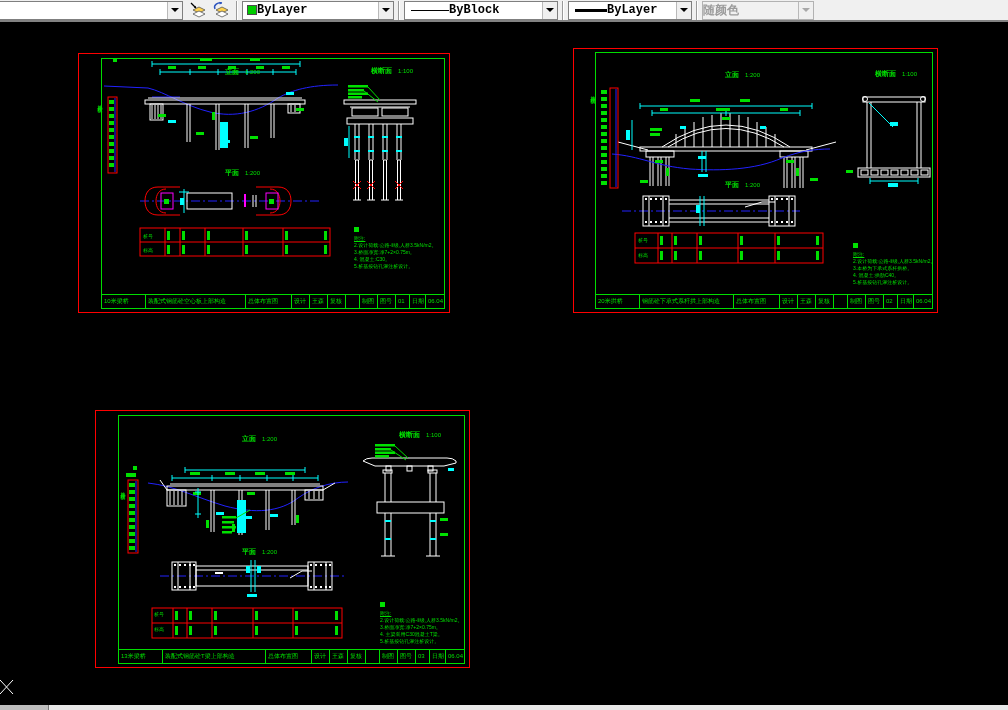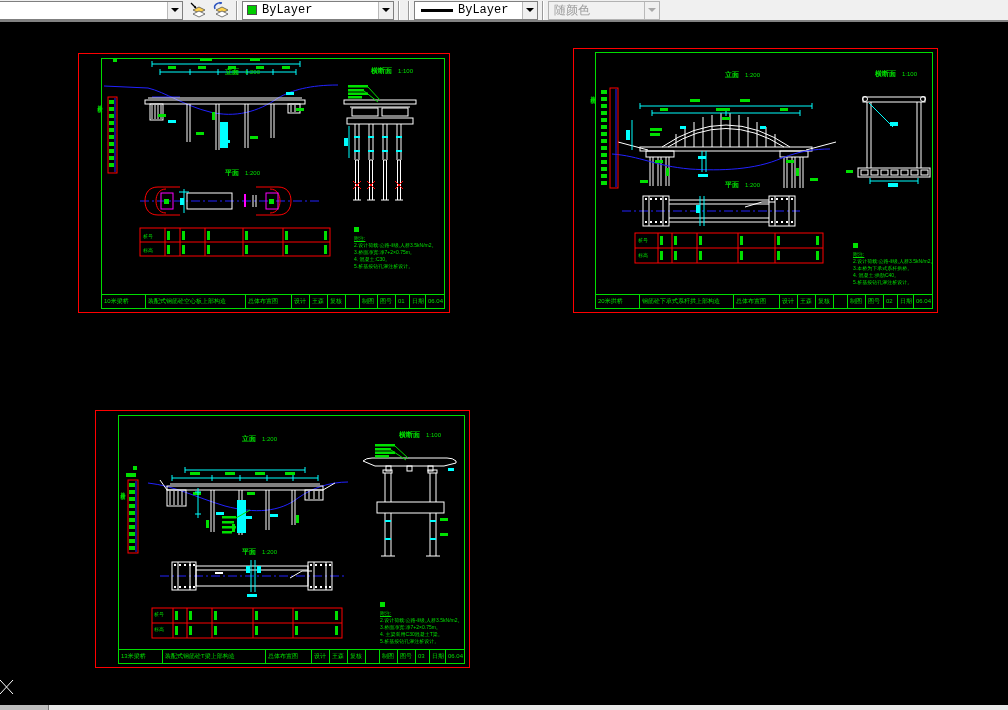--- a/index.html
+++ b/index.html
@@ -4,21 +4,21 @@
 <style>
   * { margin:0; padding:0; box-sizing:border-box; }
   html,body { width:1008px; height:710px; overflow:hidden; background:#000; }
   #app { position:relative; width:1008px; height:710px; font-family:"Liberation Sans", sans-serif; }
 
   
   .toolbar { position:absolute; left:0; top:0; width:1008px; height:22px;
              background:#f0f0f0; border-bottom:2px solid #828282; display:flex; align-items:center; z-index:30; }
   .combo { height:19px; background:#fff; border:1px solid #7f7f7f; display:flex; align-items:center;
            font-family:"Liberation Mono", monospace; font-size:12px; color:#000; position:relative; }
-  .combo .val { flex:1; padding-left:5px; white-space:nowrap; overflow:hidden; }
+  .combo .val { flex:1; white-space:nowrap; overflow:hidden;font-weight:bold; }
   .combo .arr { width:15px; height:100%; display:flex; align-items:center; justify-content:center;
                 border-left:1px solid #b9b9b9; background:#f0f0f0; }
   .tri { width:0; height:0; border-left:4px solid transparent; border-right:4px solid transparent; border-top:4px solid #000; }
   .combo.disabled { background:#f1f1f1; border-color:#b2b2b2; color:#9c9c9c; }
   .combo.disabled .tri { border-top-color:#a8a8a8; }
   .tbtn { width:21px; height:20px; background:#f0f0f0; border:1px solid #f0f0f0; margin:0 1px; padding:0; }
   .sep { width:2px; height:19px; border-left:1px solid #9a9a9a; border-right:1px solid #fff; margin:0 4px; }
   .swatch { width:10px; height:10px; background:#00CC00; border:1px solid #4d4d4d; margin-left:4px; }
   .ltline { display:inline-block; width:38px; height:1px; background:#000; margin-left:6px; }
   .lwline { display:inline-block; width:32px; height:3px; background:#000; margin-left:6px; }
@@ -87,20 +87,27 @@
     </button>
     <div class="sep"></div>
     <div class="combo" style="width:152px;">
       <span class="swatch"></span>
       <div class="val">ByLayer</div>
       <div class="arr">
           <span class="tri"></span>
         </div>
     </div>
     <div class="sep"></div>
+    <div class="combo" style="width:154px;">
+      <span class="ltline"></span>
+      <div class="val">ByBlock</div>
+      <div class="arr">
+          <span class="tri"></span>
+        </div>
+    </div>
     <div class="sep"></div>
     <div class="combo" style="width:124px;">
       <span class="lwline"></span>
       <div class="val">ByLayer</div>
       <div class="arr">
           <span class="tri"></span>
         </div>
     </div>
     <div class="sep"></div>
     <div class="combo disabled" style="width:112px;">

